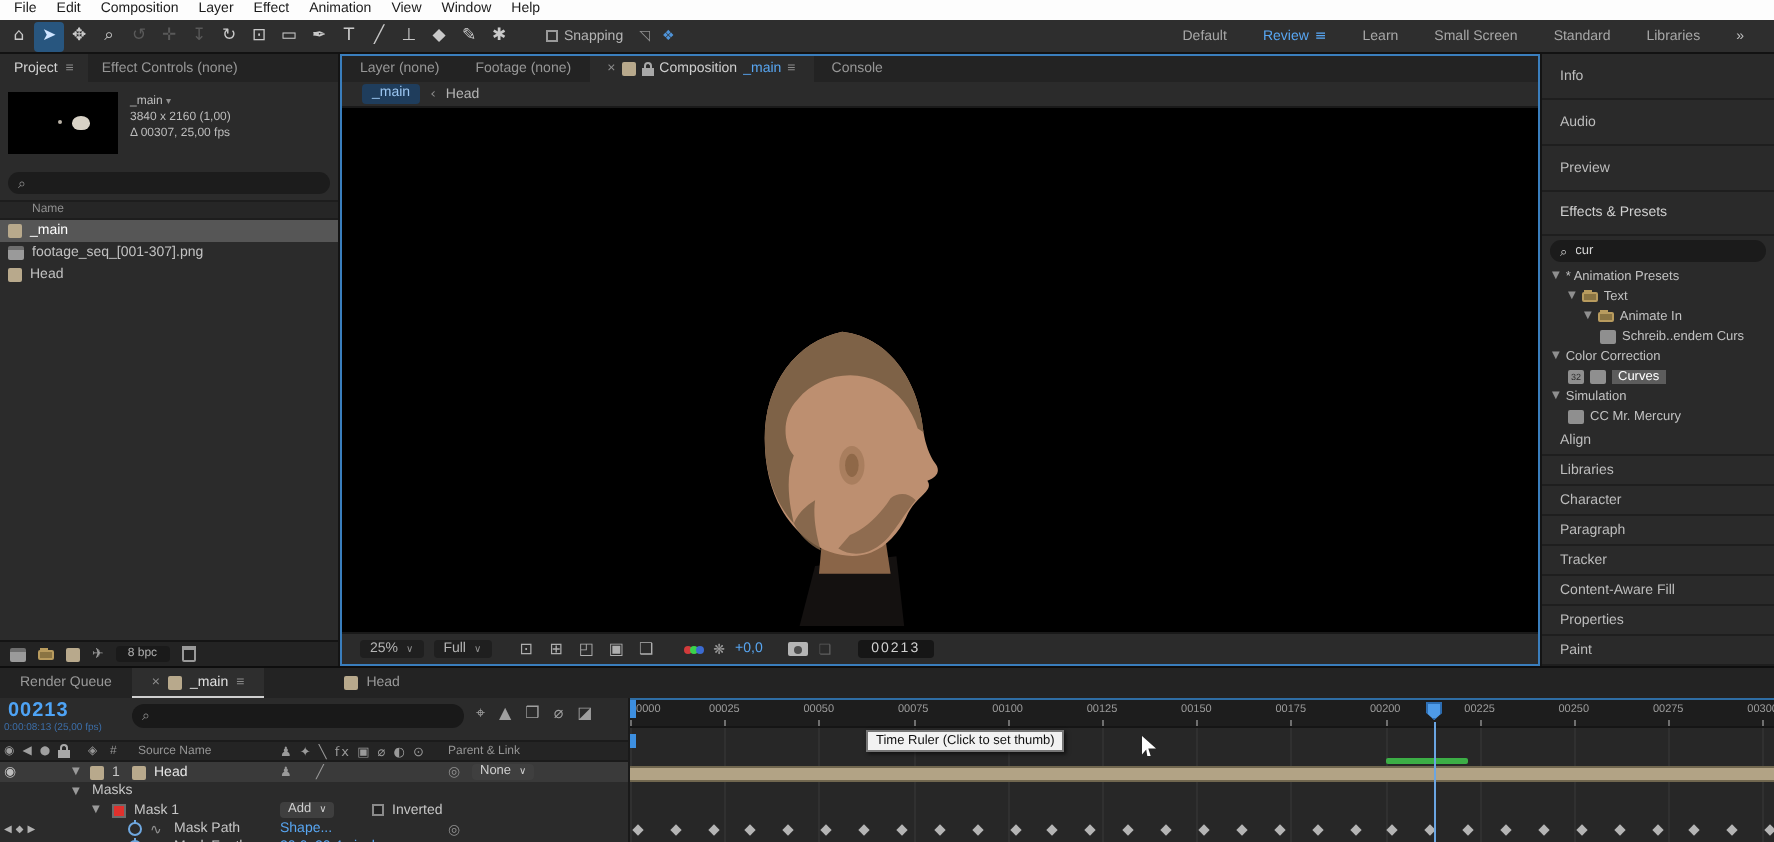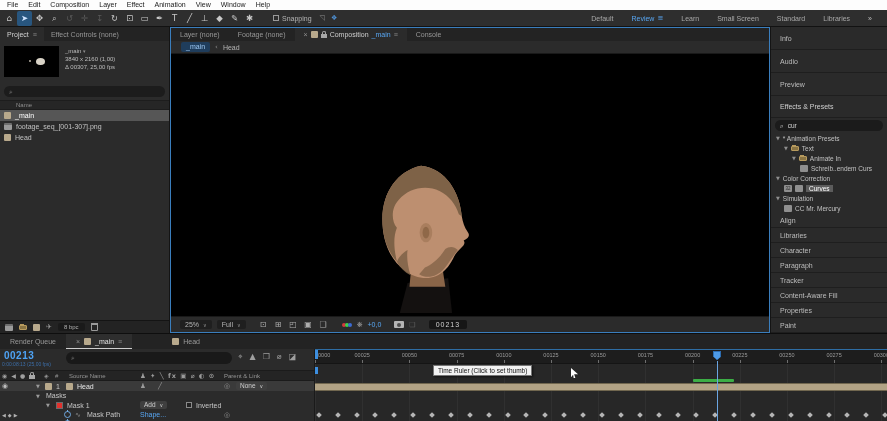--- a/index.html
+++ b/index.html
@@ -138,21 +138,21 @@
   .r-mask1{top:51px;height:10px;}
   .r-prop1{top:61px;height:9px;}
   .r-prop2{top:70px;height:9px;}
   .cell{position:absolute;top:0;display:flex;align-items:center;height:100%;gap:3px;white-space:nowrap;}
   .exp-arrow{color:#9a9a9a;font-size:5px;}
   .bluev{color:#58a6f2;}
   .pick{color:#8f8f8f;font-size:7px;}
   .ddchip{background:#3f3f3f;border-radius:2px;padding:0 4px;display:inline-flex;gap:4px;align-items:center;
     font-size:6.5px;color:#cfcfcf;height:8px;line-height:8px;}
   .kfnav{font-size:5px;color:#b0b0b0;letter-spacing:2px;}
-  .sw{font-size:6.5px;color:#9a9a9a;letter-spacing:1px;font-weight:bold;}
+  .sw{font-size:6.5px;color:#9a9a9a;letter-spacing:1px;}
 
   .tl-right{position:absolute;left:315px;top:0;width:572px;height:100%;background:#272727;border-top:1px solid #2e6da4;}
   .ruler{position:absolute;top:0;left:0;right:0;height:14px;background:#1d1d1d;border-bottom:1px solid #151515;}
   .rlab{position:absolute;top:2px;font-size:5.5px;color:#9b9b9b;transform:translateX(-50%);}
   .rlab.first{transform:none;}
   .rtick{position:absolute;bottom:0;width:1px;height:3px;background:#6f6f6f;}
   .gline{position:absolute;top:14px;bottom:0;width:1px;background:rgba(255,255,255,0.045);}
   .wa{position:absolute;background:#3d8fe0;}
   .cache{position:absolute;top:29px;height:3px;background:#3cae46;border-radius:1px;}
   .lbar{position:absolute;top:33px;height:8px;left:0;width:100%;background:#b2a385;border-top:1px solid #71674f;border-bottom:1px solid #71674f;}

